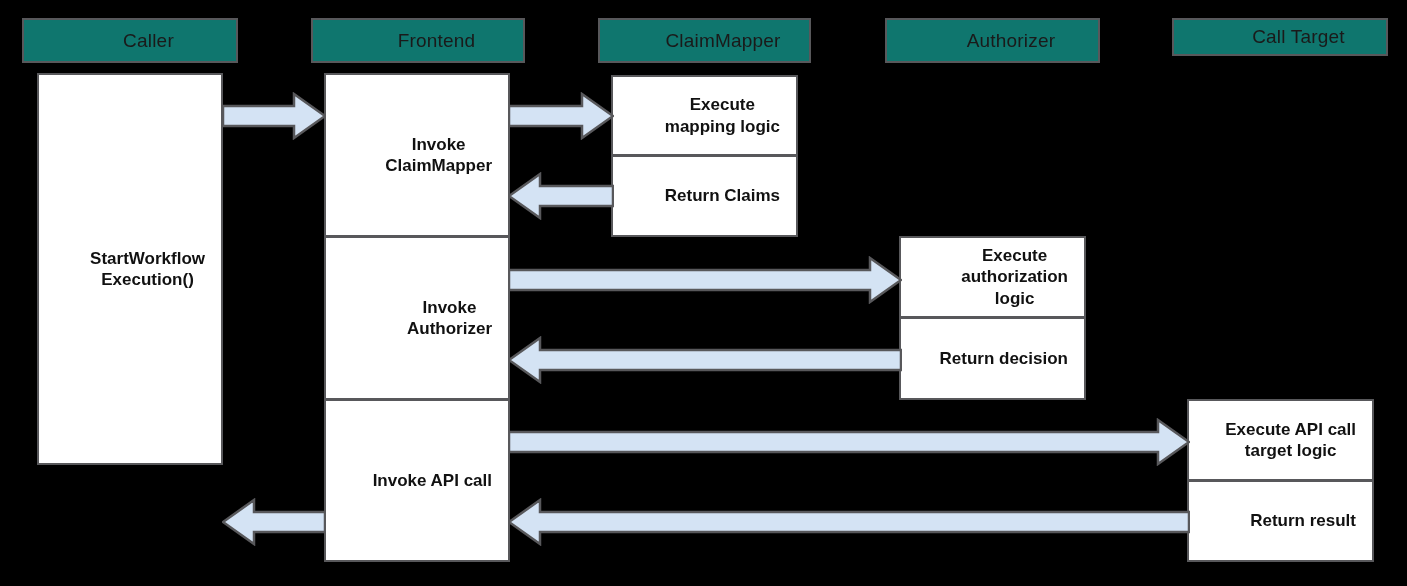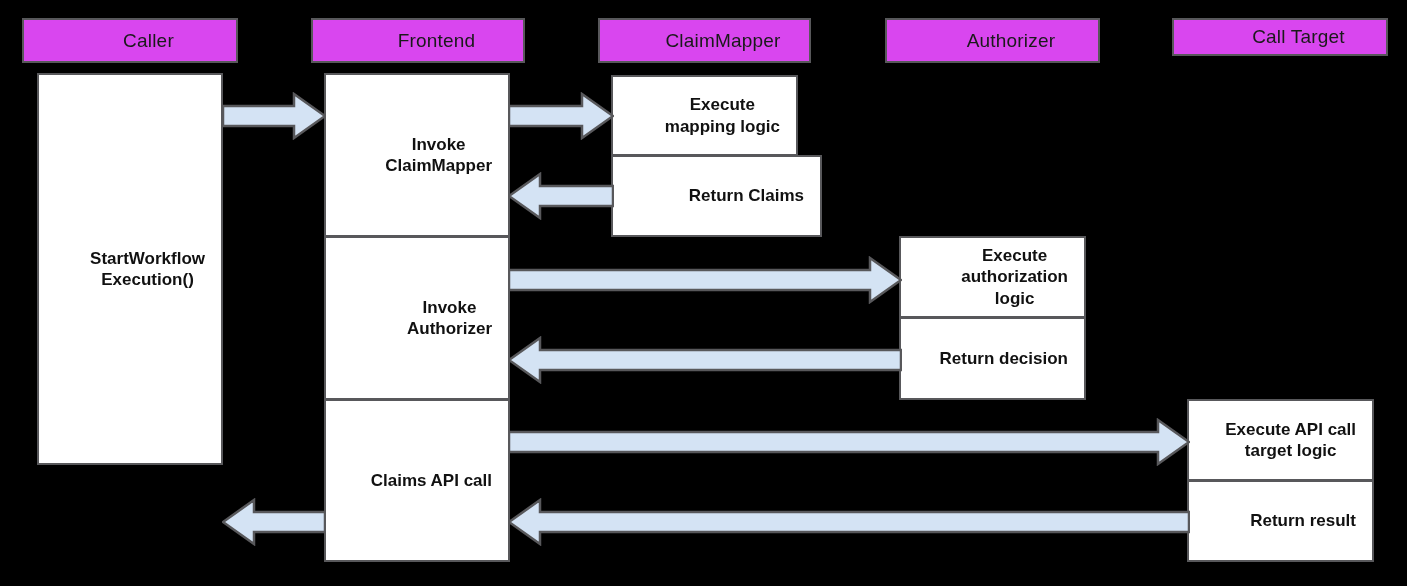--- a/index.html
+++ b/index.html
@@ -15,21 +15,21 @@
     position: relative;
     width: 1407px;
     height: 586px;
     background: #000000;
     overflow: hidden;
   }
 
   
   .header-box {
     position: absolute;
-    background: #d946ef;
+    background: #0f766e;
     border: 2px solid #58585b;
     box-sizing: border-box;
     display: flex;
     align-items: center;
     justify-content: center;
     color: #1a1a1a;
     font-size: 19px;
     font-weight: 400;
     letter-spacing: 0.2px;
     font-family: "Liberation Sans", sans-serif;
@@ -93,27 +93,27 @@
     <span>StartWorkflow<br>Execution()</span>
   </div>
 
   <div class="step-box" style="left:324px; top:73px; width:186px; height:164px;">
     <span>Invoke<br>ClaimMapper</span>
   </div>
   <div class="step-box" style="left:324px; top:236px; width:186px; height:164px;">
     <span>Invoke<br>Authorizer</span>
   </div>
   <div class="step-box" style="left:324px; top:399px; width:186px; height:163px;">
-    <span>Claims API call</span>
+    <span>Invoke API call</span>
   </div>
 
   <div class="step-box" style="left:611px; top:75px; width:187px; height:81px;">
     <span>Execute<br>mapping logic</span>
   </div>
-  <div class="step-box" style="left:611px; top:155px; width:211px; height:82px;">
+  <div class="step-box" style="left:611px; top:155px; width:187px; height:82px;">
     <span>Return Claims</span>
   </div>
 
   <div class="step-box" style="left:899px; top:236px; width:187px; height:82px;">
     <span>Execute<br>authorization<br>logic</span>
   </div>
   <div class="step-box" style="left:1187px; top:399px; width:187px; height:82px;">
     <span>Execute API call<br>target logic</span>
   </div>
 

